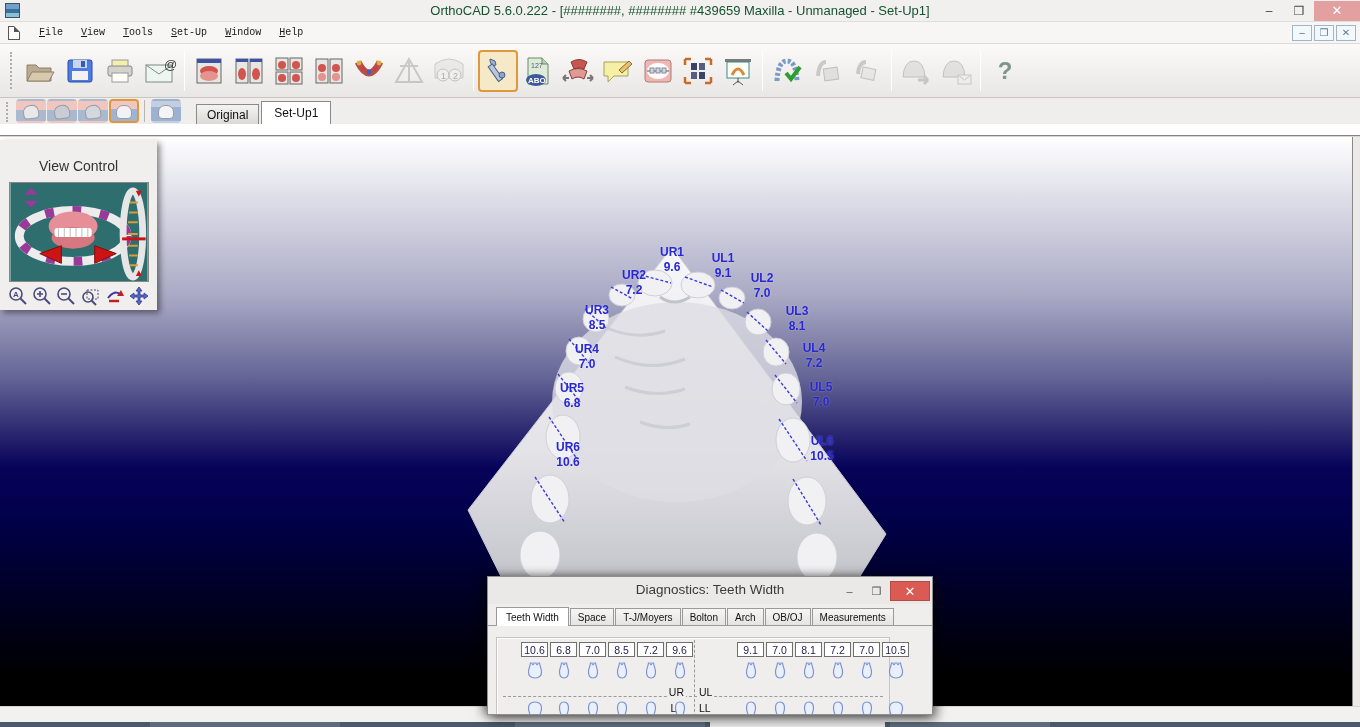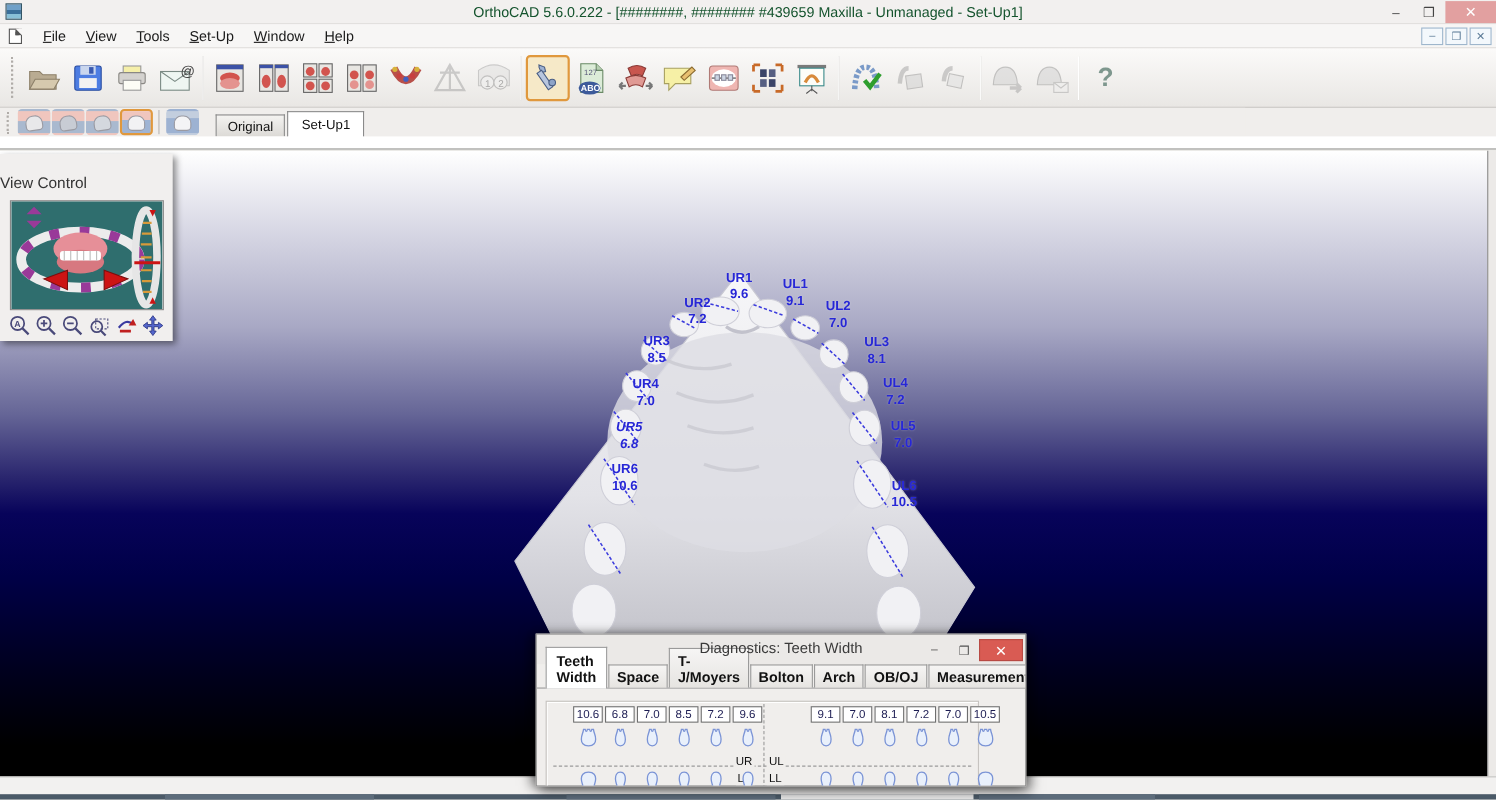--- a/index.html
+++ b/index.html
@@ -21,21 +21,21 @@
   #wc-wrap { margin-left:auto; display:flex; z-index:2; }
   .wc.close { width:46px; background:#e2a0a0; color:#fff; font-size:13px; }
 
   
   #menubar { position:absolute; left:0; top:22px; width:1360px; height:22px;
     background:#f7f6f5; border-bottom:1px solid #dcdad8; display:flex; align-items:center; }
   #doc-icon { width:12px; height:14px; background:#fff; border:1px solid #555;
     margin:0 10px 0 8px; position:relative; }
   #doc-icon:before { content:""; position:absolute; right:-1px; top:-1px;
     border:3px solid #f7f6f5; border-left-color:#555; border-bottom-color:#555; }
-  .menu-item { padding:18px 9px; font-size:13px; color:#1a1a1a; }
+  .menu-item { padding:18px 9px; font-size:10px; color:#1a1a1a;font-family:Liberation Mono, monospace; }
   .menu-item::first-letter { text-decoration:underline; }
   #child-controls { margin-left:auto; margin-right:4px; display:flex; gap:2px; }
   .cc { width:20px; height:16px; border:1px solid #9eb6cc; background:#f3f8fc;
     color:#5a7a96; font-size:10px; display:flex; align-items:center; justify-content:center; }
 
   
   #toolbar { position:absolute; left:0; top:44px; width:1360px; height:54px;
     background:linear-gradient(#fbfaf9, #e9e7e4); border-bottom:1px solid #c9c6c2;
     display:flex; align-items:center; padding-left:10px; }
   #toolbar .grip, #viewrow .grip { width:4px; height:70%;
@@ -74,21 +74,21 @@
     background:#eceae8; border-left:1px solid #8a8a8a; }
 
   
   .tlabel { position:absolute; transform:translate(-50%,0); text-align:center;
     color:#2727d6; font-weight:bold; font-size:12px; line-height:15px;
     text-shadow:0 0 2px rgba(255,255,255,.35); white-space:nowrap; }
 
   
   #viewcontrol { position:absolute; left:0; top:3px; width:157px; height:170px;
     background:#f1efee; box-shadow:3px 3px 6px rgba(0,0,0,.45); padding-top:18px; }
-  #vc-title { text-align:left; font-size:14px; color:#333; margin-bottom:8px; }
+  #vc-title { text-align:center; font-size:14px; color:#333; margin-bottom:8px; }
   #vc-stage { display:block; margin:0 auto; border:1px solid #888; }
   #vc-tools { display:flex; justify-content:space-between; padding:4px 8px 0; }
   .vct { width:20px; height:20px; }
 
   
   #statusbar { position:absolute; left:0; top:706px; width:1360px; height:16px;
     background:#f2f1f0; border-top:1px solid #d8d6d4; }
   #taskedge { position:absolute; left:0; top:722px; width:1360px; height:5px;
     background:#4b5a68; }
   #taskedge i { position:absolute; top:0; height:5px; background:#5d6c7b; }
@@ -99,22 +99,22 @@
     box-shadow:-4px 0 10px rgba(0,0,0,.5), 4px 4px 10px rgba(0,0,0,.5); }
   #dlg-titlebar { height:27px; background:#ebe9e7; display:flex; align-items:center; }
   #dlg-title { position:absolute; left:0; right:0; top:5px; text-align:center;
     font-size:13.5px; color:#3a3a3a; pointer-events:none; }
   #dlg-controls { margin-left:auto; display:flex; z-index:2; margin-right:2px; margin-top:1px; }
   .dc { width:27px; height:20px; display:flex; align-items:center; justify-content:center;
     font-size:11px; color:#555; }
   .dc.close { width:40px; background:#d95b53; color:#fff; font-size:13px; border:1px solid #b84a44; }
   #dlg-tabs { display:flex; align-items:flex-end; height:22px; padding-left:8px;
     border-bottom:1px solid #9a9a9a; background:#f0eeec; }
-  .dtab { font-size:13px; padding:3px 7px 2px; border:1px solid #9a9a9a; border-bottom:none;
-    background:linear-gradient(#f6f5f4,#e6e4e1); color:#111; margin-right:1px;font-weight:bold; }
+  .dtab { font-size:10px; padding:3px 7px 2px; border:1px solid #9a9a9a; border-bottom:none;
+    background:linear-gradient(#f6f5f4,#e6e4e1); color:#111; margin-right:1px; }
   .dtab.active { background:#fff; position:relative; top:1px; padding:4px 9px 3px; }
   #dlg-panel { position:absolute; left:8px; top:60px; width:394px; height:120px;
     border:1px solid #c6c3c0; box-shadow:inset 1px 1px 0 #fff; }
   .vrow { position:absolute; left:24px; width:360px; display:flex; }
   .vgroup { display:flex; gap:2px; }
   .vgroup.right { margin-left:44px; }
   .wbox { width:27px; height:15px; background:#fff; border:1px solid #6f6f6f;
     font-size:10.5px; color:#1c1c52; display:flex; align-items:center; justify-content:center; }
   .grow { position:absolute; left:24px; width:360px; display:flex; height:20px; }
   .ggroup { display:flex; gap:2px; }
@@ -426,23 +426,23 @@
     </svg>
 
     <div class="tlabel" style="left:672px;top:108px;"><span>UR1</span><br><span>9.6</span></div>
     <div class="tlabel" style="left:723px;top:114px;"><span>UL1</span><br><span>9.1</span></div>
     <div class="tlabel" style="left:634px;top:131px;"><span>UR2</span><br><span>7.2</span></div>
     <div class="tlabel" style="left:762px;top:134px;"><span>UL2</span><br><span>7.0</span></div>
     <div class="tlabel" style="left:597px;top:166px;"><span>UR3</span><br><span>8.5</span></div>
     <div class="tlabel" style="left:797px;top:167px;"><span>UL3</span><br><span>8.1</span></div>
     <div class="tlabel" style="left:587px;top:205px;"><span>UR4</span><br><span>7.0</span></div>
     <div class="tlabel" style="left:814px;top:204px;"><span>UL4</span><br><span>7.2</span></div>
-    <div class="tlabel" style="left:572px;top:244px;font-style:italic;"><span>UR5</span><br><span>6.8</span></div>
+    <div class="tlabel" style="left:572px;top:244px;"><span>UR5</span><br><span>6.8</span></div>
     <div class="tlabel" style="left:821px;top:243px;"><span>UL5</span><br><span>7.0</span></div>
-    <div class="tlabel" style="left:568px;top:282px;"><span>UR6</span><br><span>10.6</span></div>
+    <div class="tlabel" style="left:568px;top:303px;"><span>UR6</span><br><span>10.6</span></div>
     <div class="tlabel" style="left:822px;top:297px;"><span>UL6</span><br><span>10.5</span></div>
 
     <div id="viewcontrol">
       <div id="vc-title">View Control</div>
       <svg id="vc-stage" width="140" height="100" viewBox="0 0 140 100">
         <rect width="140" height="100" fill="#2f6e6e"></rect>
         <ellipse cx="64" cy="54" rx="55" ry="26" fill="none" stroke="#ececec" stroke-width="9"></ellipse>
         <ellipse cx="64" cy="54" rx="55" ry="26" fill="none" stroke="#993a99" stroke-width="9" stroke-dasharray="9 19"></ellipse>
         <polygon points="14,12 21,5 28,12" fill="#993a99"></polygon>
         <polygon points="14,18 21,25 28,18" fill="#993a99"></polygon>

